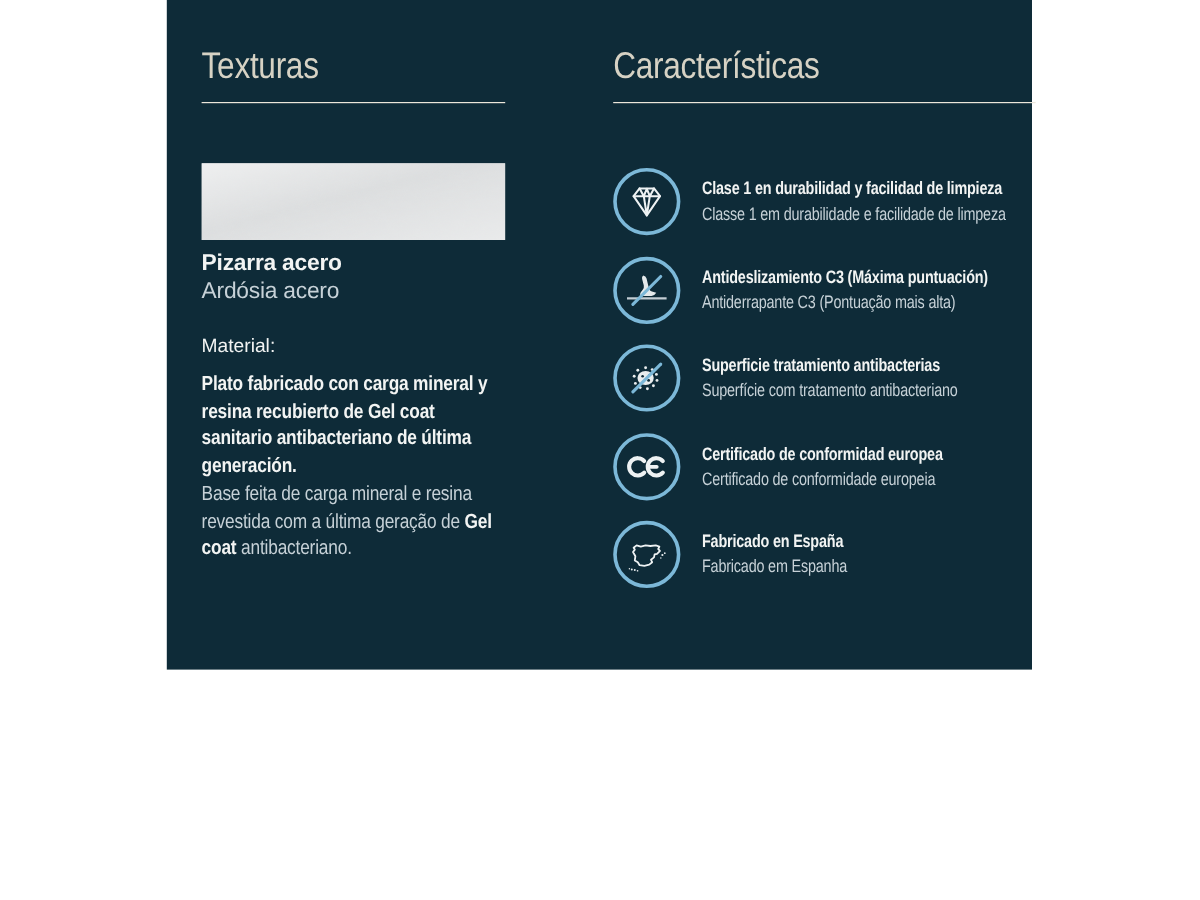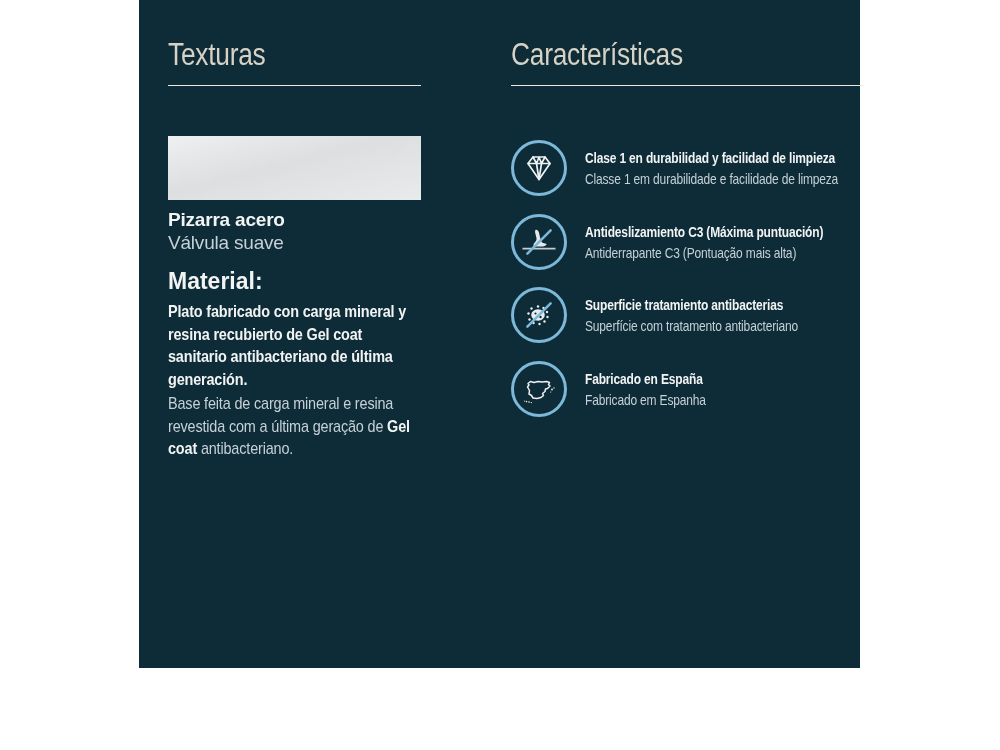--- a/index.html
+++ b/index.html
@@ -16,21 +16,21 @@
   html,body{width:1000px;height:750px;}
   body{
     background:var(--page-bg);
     font-family:"Liberation Sans","DejaVu Sans",sans-serif;
     overflow:hidden;
   }
   .panel{
     position:relative;
     margin-left:139px;
     width:721px;
-    height:668px;
+    height:558px;
     background:var(--panel-bg);
   }
   .col{position:absolute;top:38px;}
   .col-left{left:29px;width:253px;}
   .col-right{left:372px;width:352px;}
   .heading{
     font-size:31px;
     font-weight:400;
     line-height:1.1;
     color:var(--heading);
@@ -56,22 +56,22 @@
   .swatch-labels{margin-top:8px;}
   .label-es{
     font-size:19px;font-weight:700;letter-spacing:-0.2px;
     color:var(--text-primary);line-height:23px;
   }
   .label-pt{
     font-size:19px;font-weight:400;letter-spacing:-0.2px;
     color:var(--text-secondary);line-height:23px;
   }
   .material-title{
-    margin-top:16px;
-    font-size:23px;font-weight:700;
+    margin-top:24px;
+    font-size:16px;font-weight:400;
     color:var(--text-primary);
     line-height:22px;
   }
   .material-es,.material-pt{
     width:301px;
     transform:scaleX(0.85);
     transform-origin:0 0;
     font-size:17px;
     line-height:22.5px;
     letter-spacing:-0.2px;
@@ -211,21 +211,21 @@
           </linearGradient>
         </defs>
         <rect width="100%" height="100%" fill="#dcdedf"></rect>
         <rect width="100%" height="100%" filter="url(#stone-grain)" opacity="0.45"></rect>
         <rect width="100%" height="100%" fill="url(#stone-sheen)"></rect>
       </svg>
     </div>
 
     <div class="swatch-labels">
       <div class="label-es">Pizarra acero</div>
-      <div class="label-pt">Válvula suave</div>
+      <div class="label-pt">Ardósia acero</div>
     </div>
 
     <h3 class="material-title">Material:</h3>
     <p class="material-es">Plato fabricado con carga mineral y resina recubierto de Gel coat sanitario antibacteriano de última generación.</p>
     <p class="material-pt"><span>Base feita de carga mineral e resina revestida com a última geração de </span><span class="gelcoat">Gel coat</span><span> antibacteriano.</span></p>
   </section>
 
   <section class="col col-right">
     <h2 class="heading"><span>Características</span></h2>
     <div class="char-list">
@@ -260,20 +260,31 @@
             </svg>
           </div>
     <div class="char-text">
       <div class="char-es">Superficie tratamiento antibacterias</div>
       <div class="char-pt">Superfície com tratamento antibacteriano</div>
     </div>
   </div>
 
 
 
+  <div class="char-row">
+    <div class="icon-circle">
+            <svg viewBox="0 0 36 36" width="36" height="36">
+              <use href="#ce-mark-icon"></use>
+            </svg>
+          </div>
+    <div class="char-text">
+      <div class="char-es">Certificado de conformidad europea</div>
+      <div class="char-pt">Certificado de conformidade europeia</div>
+    </div>
+  </div>
 
   <div class="char-row">
     <div class="icon-circle">
             <svg viewBox="0 0 36 36" width="36" height="36">
               <use href="#spain-map-icon"></use>
             </svg>
           </div>
     <div class="char-text">
       <div class="char-es">Fabricado en España</div>
       <div class="char-pt">Fabricado em Espanha</div>

